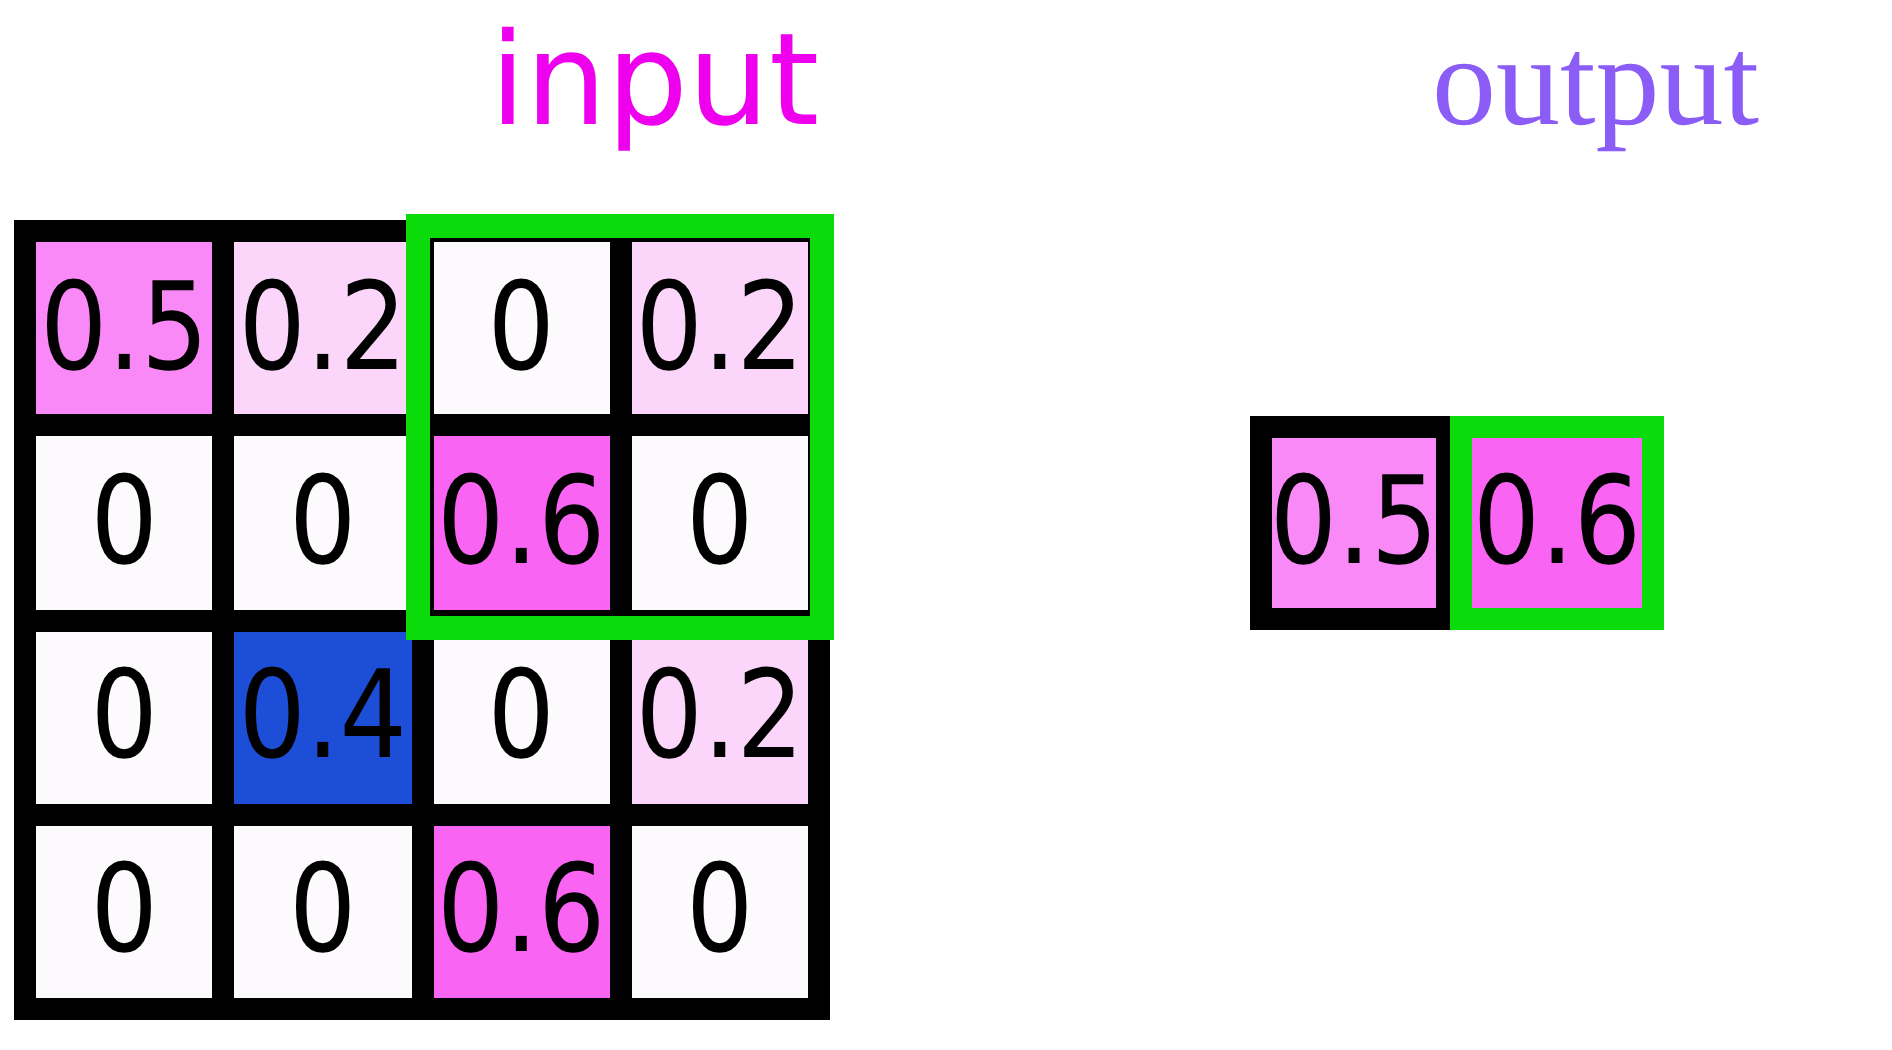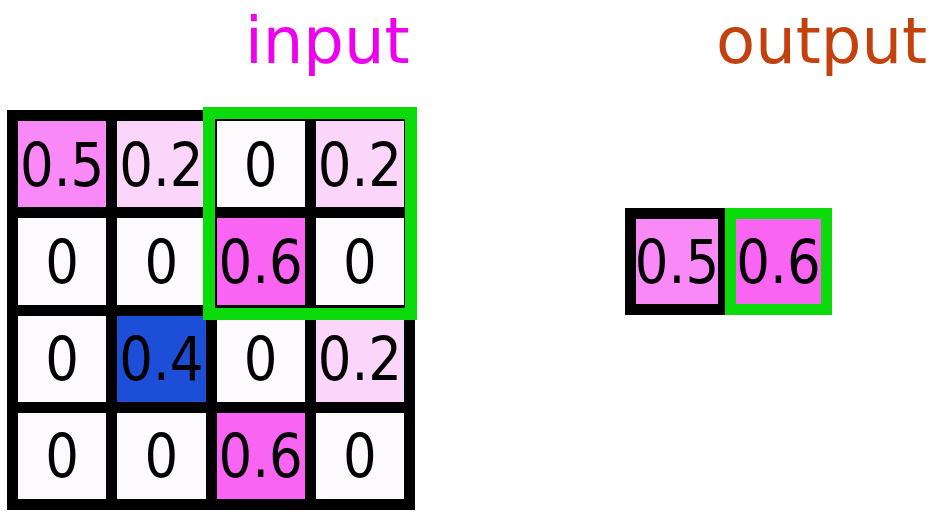--- a/index.html
+++ b/index.html
@@ -36,21 +36,21 @@
   }
   .out-cell.first  { left:625px; top:208px; width:104px; height:107px; border:11px solid; }
   .out-cell.second { left:725px; top:208px; width:107px; height:107px; border:11px solid; z-index:2; }
 </style>
 </head>
 <body>
 
 <div class="canvas">
 
   <div class="fig-title input" style="color: rgb(238, 0, 238);">input</div>
-  <div class="fig-title output" style="color: #c2410c;">output</div>
+  <div class="fig-title output" style="color: #8b5cf6; font-family: Liberation Serif, serif;">output</div>
 
   <div class="input-grid" style="background: rgb(0, 0, 0);">
     <div class="cell" style="background: rgb(249, 137, 246);">
         <span class="num">0.5</span>
       </div>
     <div class="cell" style="background: rgb(251, 213, 250);">
         <span class="num">0.2</span>
       </div>
     <div class="cell" style="background: rgb(253, 250, 253);">
         <span class="num">0</span>

